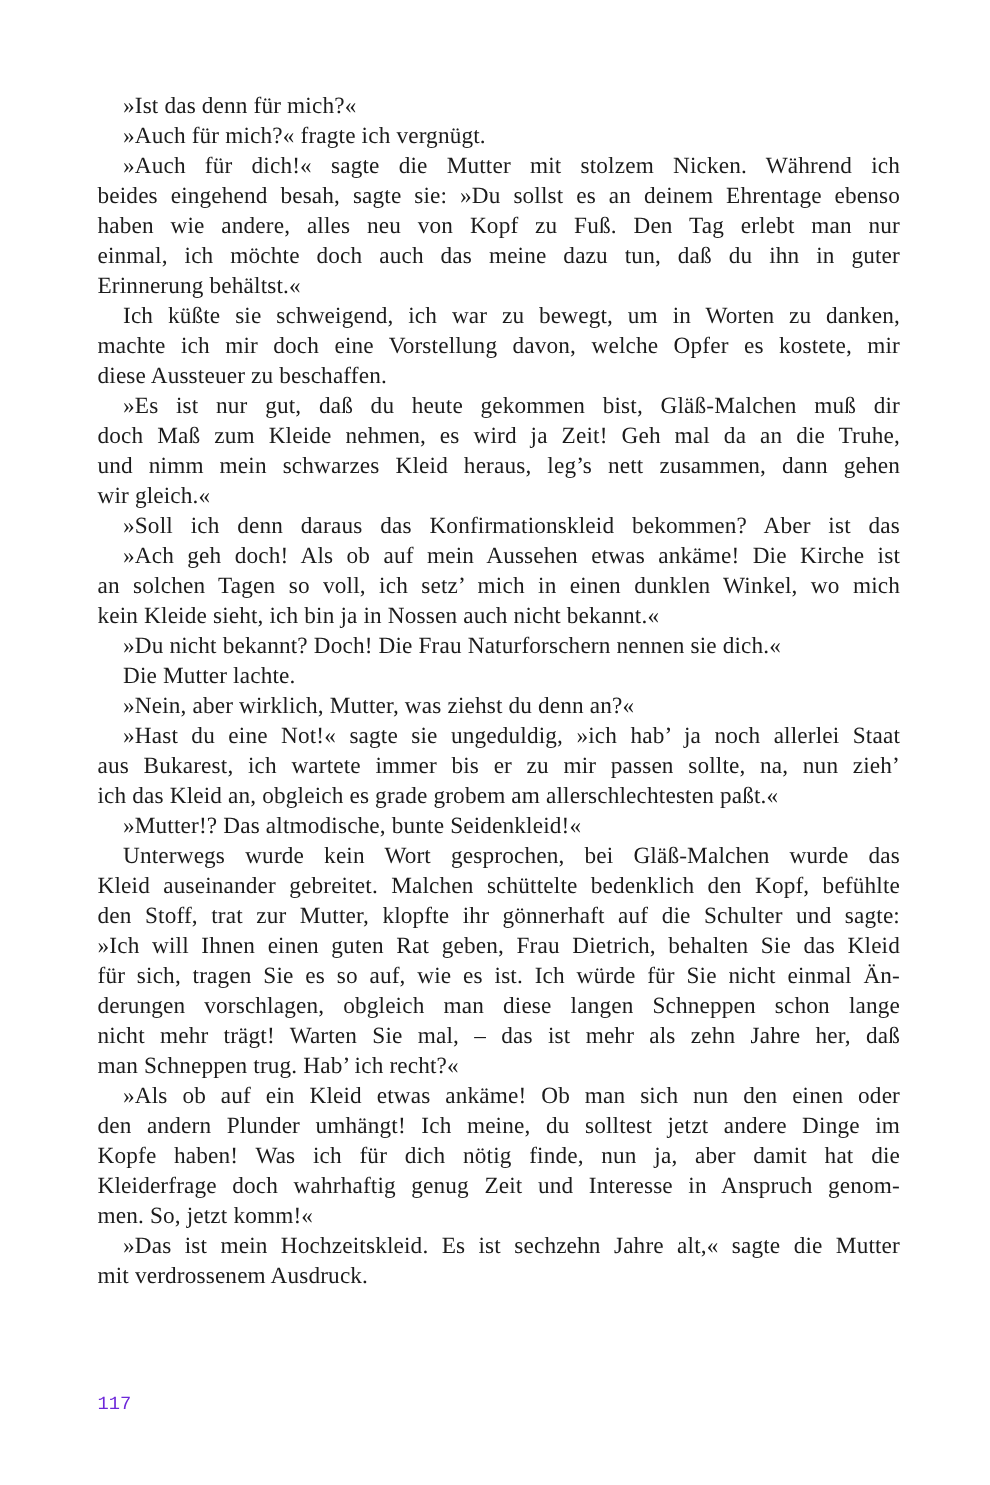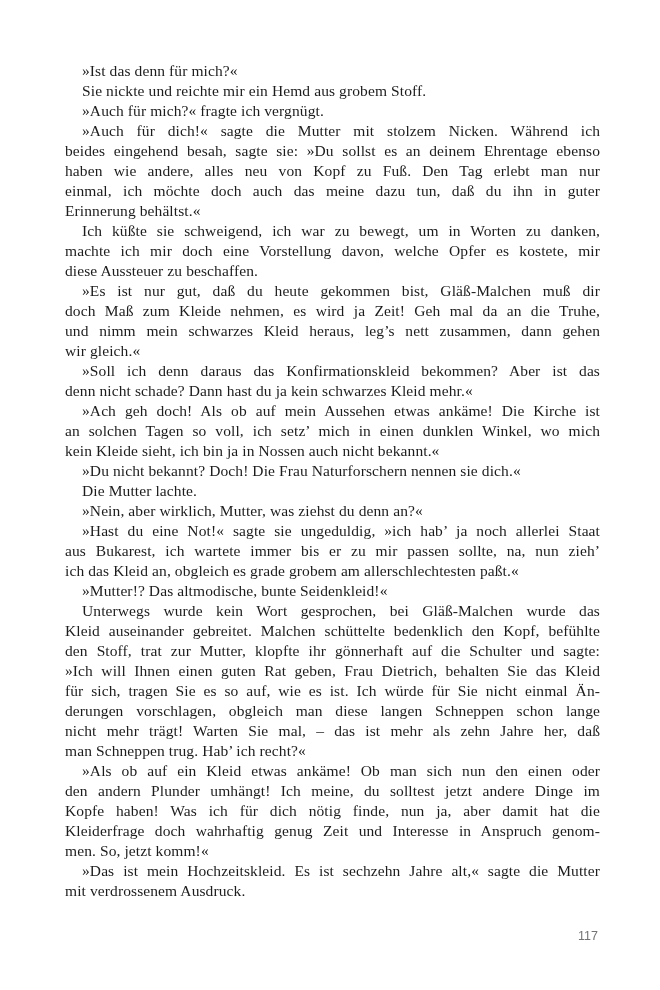--- a/index.html
+++ b/index.html
@@ -40,37 +40,34 @@
     text-align-last: left;
   }
   .line.indent {
     padding-left: 17px;
   }
   .page-number {
     position: absolute;
     left: 65px;
     top: 928px;
     width: 533px;
-    text-align: right;
+    text-align: left;
     font-size: 12.5px;
     line-height: 16px;
-    color: #737373;
-    font-family: Liberation Sans, sans-serif;
+    color: #6d28d9;
+    font-family: Liberation Mono, monospace;
   }
 </style>
 </head>
 <body>
 
 <div class="book-page">
   <div class="text-block" id="text-block">
       <div class="paragraph">
         <div class="line indent last">»Ist das denn für mich?«</div>
-      </div>
-      <div class="paragraph">
-        <div class="line indent last">Sie nickte und reichte mir ein Hemd aus grobem Stoff.</div>
       </div>
       <div class="paragraph">
         <div class="line indent last">»Auch für mich?« fragte ich vergnügt.</div>
       </div>
       <div class="paragraph">
         <div class="line indent">»Auch für dich!« sagte die Mutter mit stolzem Nicken. Während ich</div>
         <div class="line">beides eingehend besah, sagte sie: »Du sollst es an deinem Ehrentage ebenso</div>
         <div class="line">haben wie andere, alles neu von Kopf zu Fuß. Den Tag erlebt man nur</div>
         <div class="line">einmal, ich möchte doch auch das meine dazu tun, daß du ihn in guter</div>
         <div class="line last">Erinnerung behältst.«</div>
@@ -81,21 +78,20 @@
         <div class="line last">diese Aussteuer zu beschaffen.</div>
       </div>
       <div class="paragraph">
         <div class="line indent">»Es ist nur gut, daß du heute gekommen bist, Gläß-Malchen muß dir</div>
         <div class="line">doch Maß zum Kleide nehmen, es wird ja Zeit! Geh mal da an die Truhe,</div>
         <div class="line">und nimm mein schwarzes Kleid heraus, leg’s nett zusammen, dann gehen</div>
         <div class="line last">wir gleich.«</div>
       </div>
       <div class="paragraph">
         <div class="line indent">»Soll ich denn daraus das Konfirmationskleid bekommen? Aber ist das</div>
-        <div class="line last">denn nicht schade? Dann hast du ja kein schwarzes Kleid mehr.«</div>
       </div>
       <div class="paragraph">
         <div class="line indent">»Ach geh doch! Als ob auf mein Aussehen etwas ankäme! Die Kirche ist</div>
         <div class="line">an solchen Tagen so voll, ich setz’ mich in einen dunklen Winkel, wo mich</div>
         <div class="line last">kein Kleide sieht, ich bin ja in Nossen auch nicht bekannt.«</div>
       </div>
       <div class="paragraph">
         <div class="line indent last">»Du nicht bekannt? Doch! Die Frau Naturforschern nennen sie dich.«</div>
       </div>
       <div class="paragraph">

